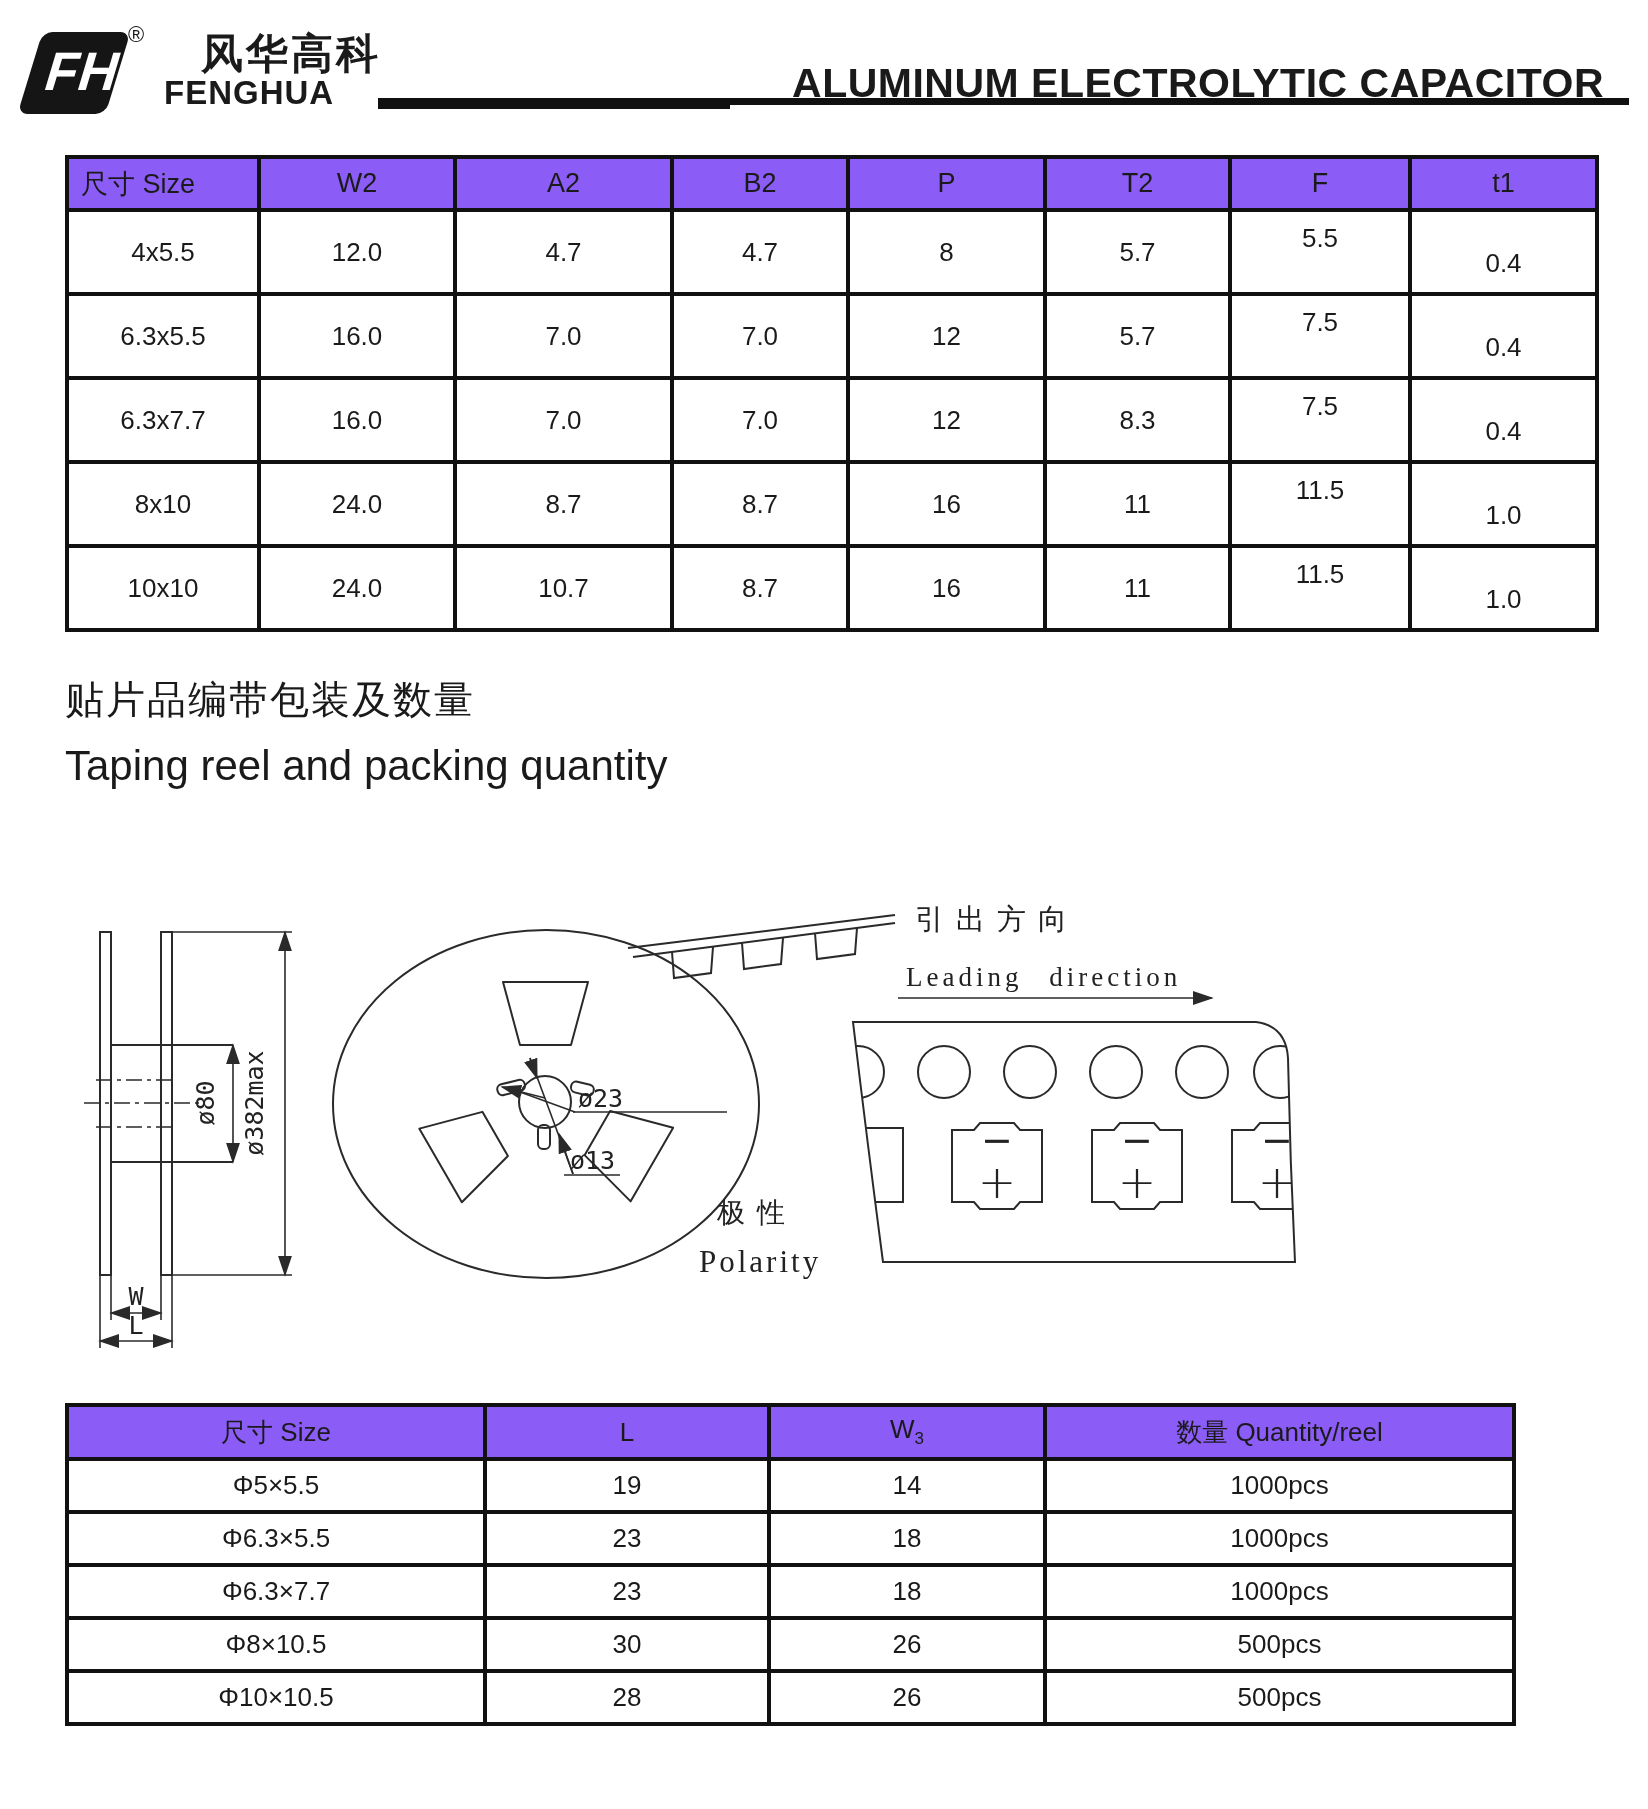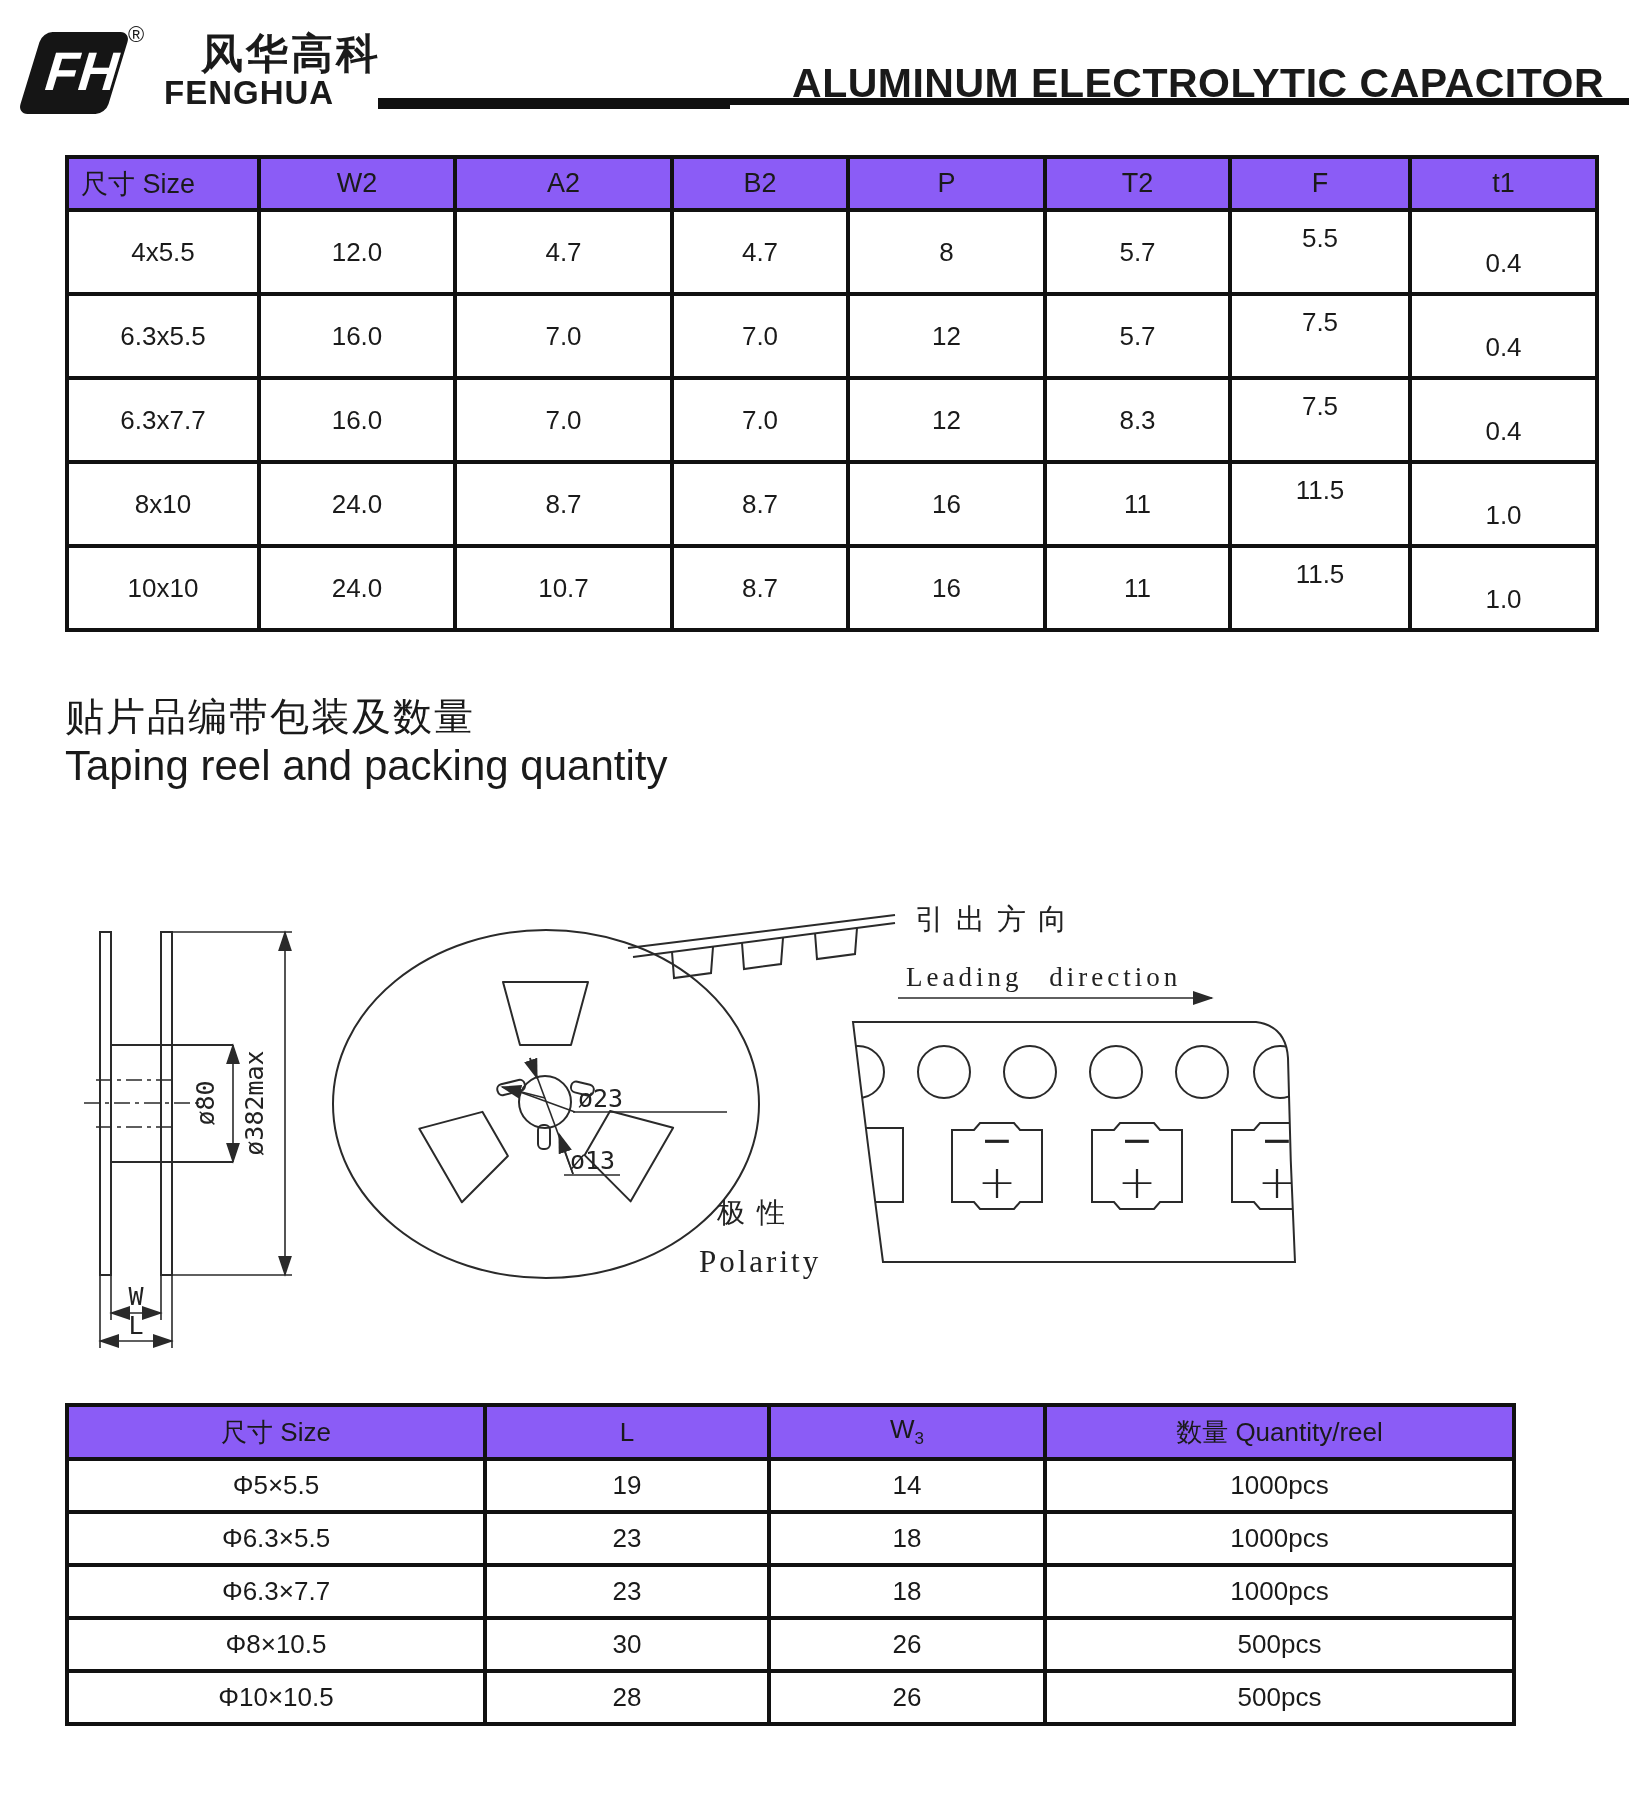--- a/index.html
+++ b/index.html
@@ -39,21 +39,21 @@
   #dim-table th.size-h{text-align:left;padding-left:12px;}
   #dim-table td.f-cell{vertical-align:top;padding-top:11px;}
   #dim-table td.t1-cell{vertical-align:bottom;padding-bottom:13px;}
 
   #pack-table{left:65px;top:1403px;width:1447px;}
   #pack-table th{height:50px;font-size:26px;}
   #pack-table td{height:49px;font-size:26px;}
   #pack-table sub{font-size:17px;}
 
   
-  #sect-cn{left:65px;top:690px;font-size:39px;letter-spacing:2px;}
+  #sect-cn{left:65px;top:673px;font-size:39px;letter-spacing:2px;}
   #sect-en{left:65px;top:742px;font-size:42px;}
 
   
   #diagram{left:0;top:778px;}
   #diagram .ln{stroke:#2a2a2a;stroke-width:2;fill:none;}
   #diagram .thin{stroke:#2a2a2a;stroke-width:1.6;fill:none;}
   #diagram .dash{stroke:#2a2a2a;stroke-width:1.4;fill:none;stroke-dasharray:16 5 4 5;}
   #diagram text{fill:#222222;stroke:none;}
   .cadnum{font-family:"DejaVu Sans Mono",monospace;font-size:25px;}
   .cadserif{font-family:"Liberation Serif",serif;}

